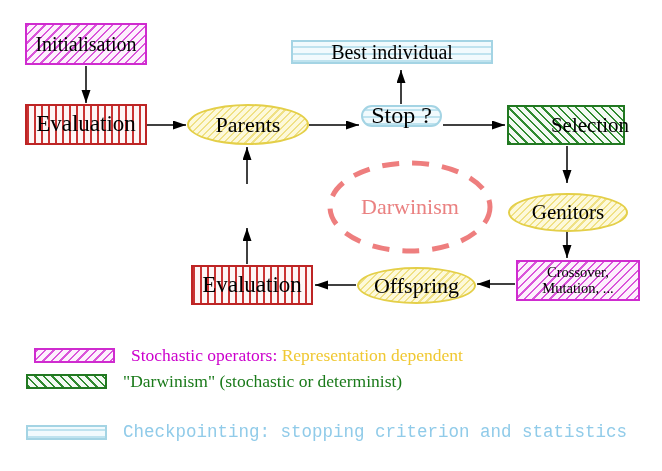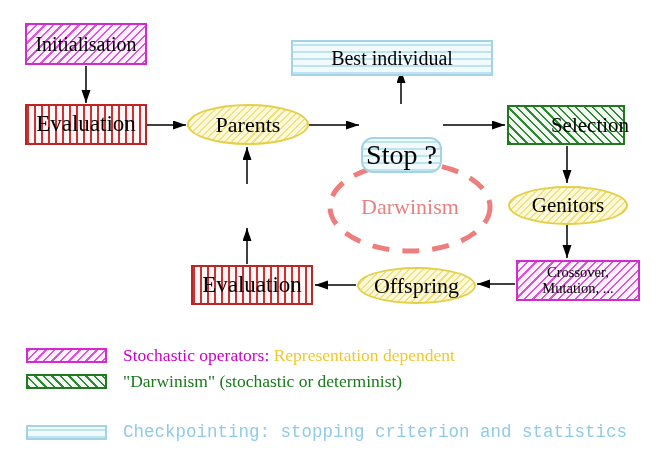--- a/index.html
+++ b/index.html
@@ -82,53 +82,53 @@
   </div>
 
   <div class="node stripe-red" style="left:25px;top:104px;width:122px;height:41px;font-size:23px;">
     <span>Evaluation</span>
   </div>
 
   <div class="node ellipse-yellow" style="left:187px;top:104px;width:122px;height:41px;font-size:22px;">
     <span>Parents</span>
   </div>
 
-  <div class="node stripe-cyan" style="left:291px;top:40px;width:202px;height:36px;font-size:20px;">
+  <div class="node stripe-cyan" style="left:291px;top:40px;width:202px;height:24px;font-size:20px;">
     <span>Best individual</span>
   </div>
 
-  <div class="node stripe-cyan rounded" style="left:361px;top:105px;width:81px;height:36px;font-size:28px;margin-top:32px;">
+  <div class="node stripe-cyan rounded" style="left:361px;top:105px;width:81px;height:22px;font-size:24px;">
     <span>Stop ?</span>
   </div>
 
   <div class="node hatch-green" style="left:507px;top:105px;width:118px;height:40px;font-size:21px;padding-left:48px;">
     <span>Selection</span>
   </div>
 
-  <div class="node ellipse-yellow" style="left:508px;top:186px;width:120px;height:39px;font-size:21px;">
+  <div class="node ellipse-yellow" style="left:508px;top:193px;width:120px;height:39px;font-size:21px;">
     <span>Genitors</span>
   </div>
 
   <div class="node ellipse-yellow" style="left:357px;top:267px;width:119px;height:37px;font-size:22px;">
     <span>Offspring</span>
   </div>
 
   <div class="node hatch-magenta" style="left:516px;top:260px;width:124px;height:41px;font-size:14.5px;flex-direction:column;">
     <span>Crossover,</span>
     <span>Mutation, ...</span>
   </div>
 
   <div class="node stripe-red" style="left:191px;top:265px;width:122px;height:40px;font-size:23px;">
     <span>Evaluation</span>
   </div>
 
 
   <div class="float-label t-salmon" style="left:330px;top:194px;width:160px;font-size:22px;">Darwinism</div>
 
-  <div class="legend-row" style="top:344px;width:556px;">
+  <div class="legend-row" style="top:344px;width:556px;margin-left:8px;">
     <span class="swatch hatch-magenta"></span>
     <span class="legend-text">
       <span class="t-magenta">Stochastic operators:</span>
       <span class="t-yellow">Representation dependent</span>
     </span>
   </div>
 
   <div class="legend-row" style="top:370px;width:662px;">
     <span class="swatch hatch-green"></span>
     <span class="legend-text t-green">"Darwinism" (stochastic or determinist)</span>

